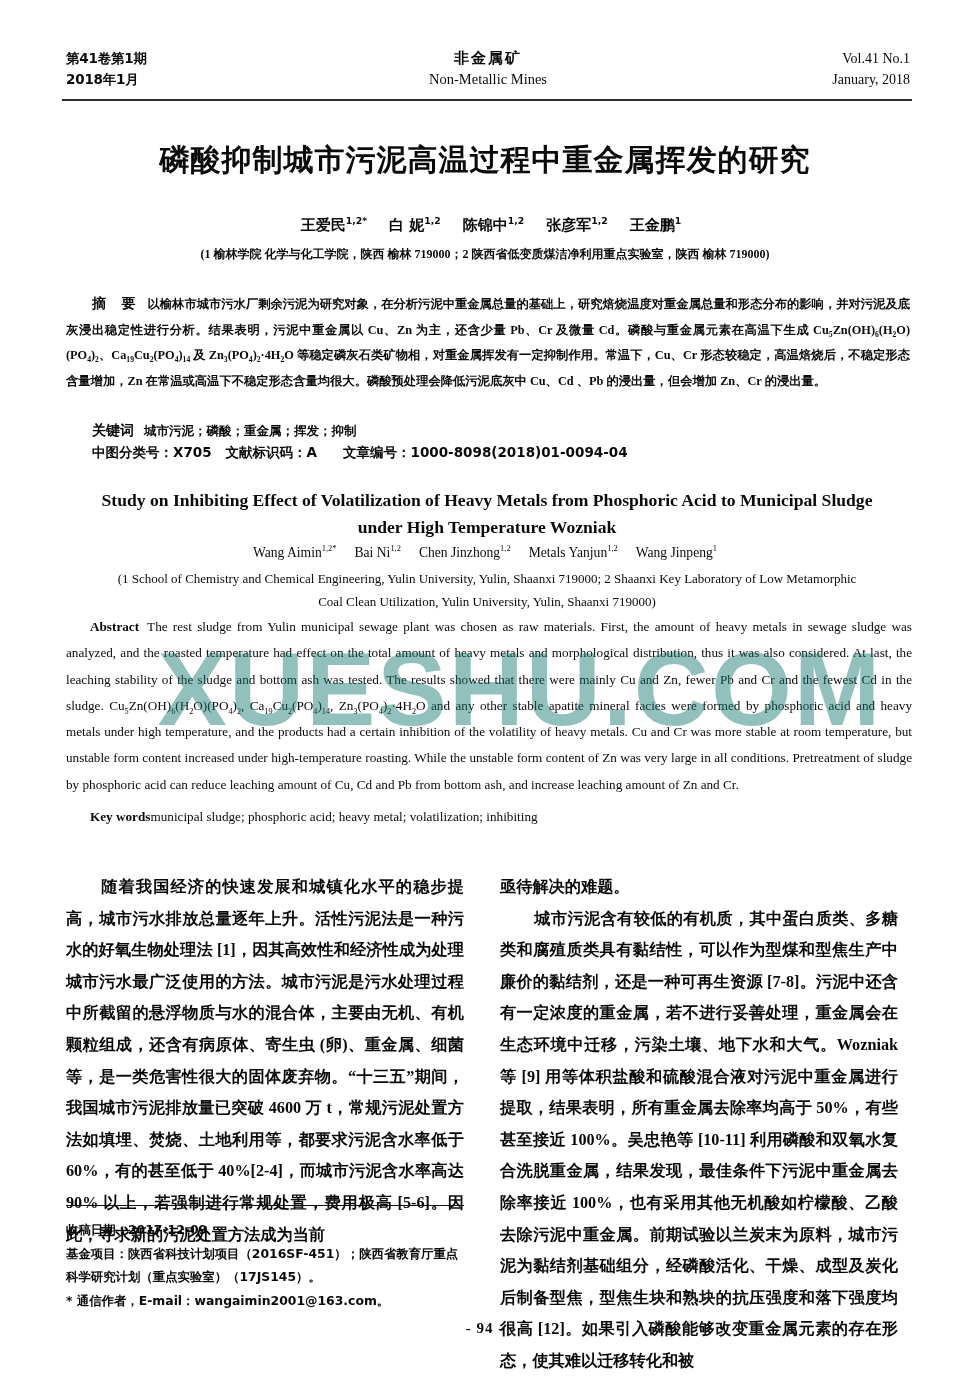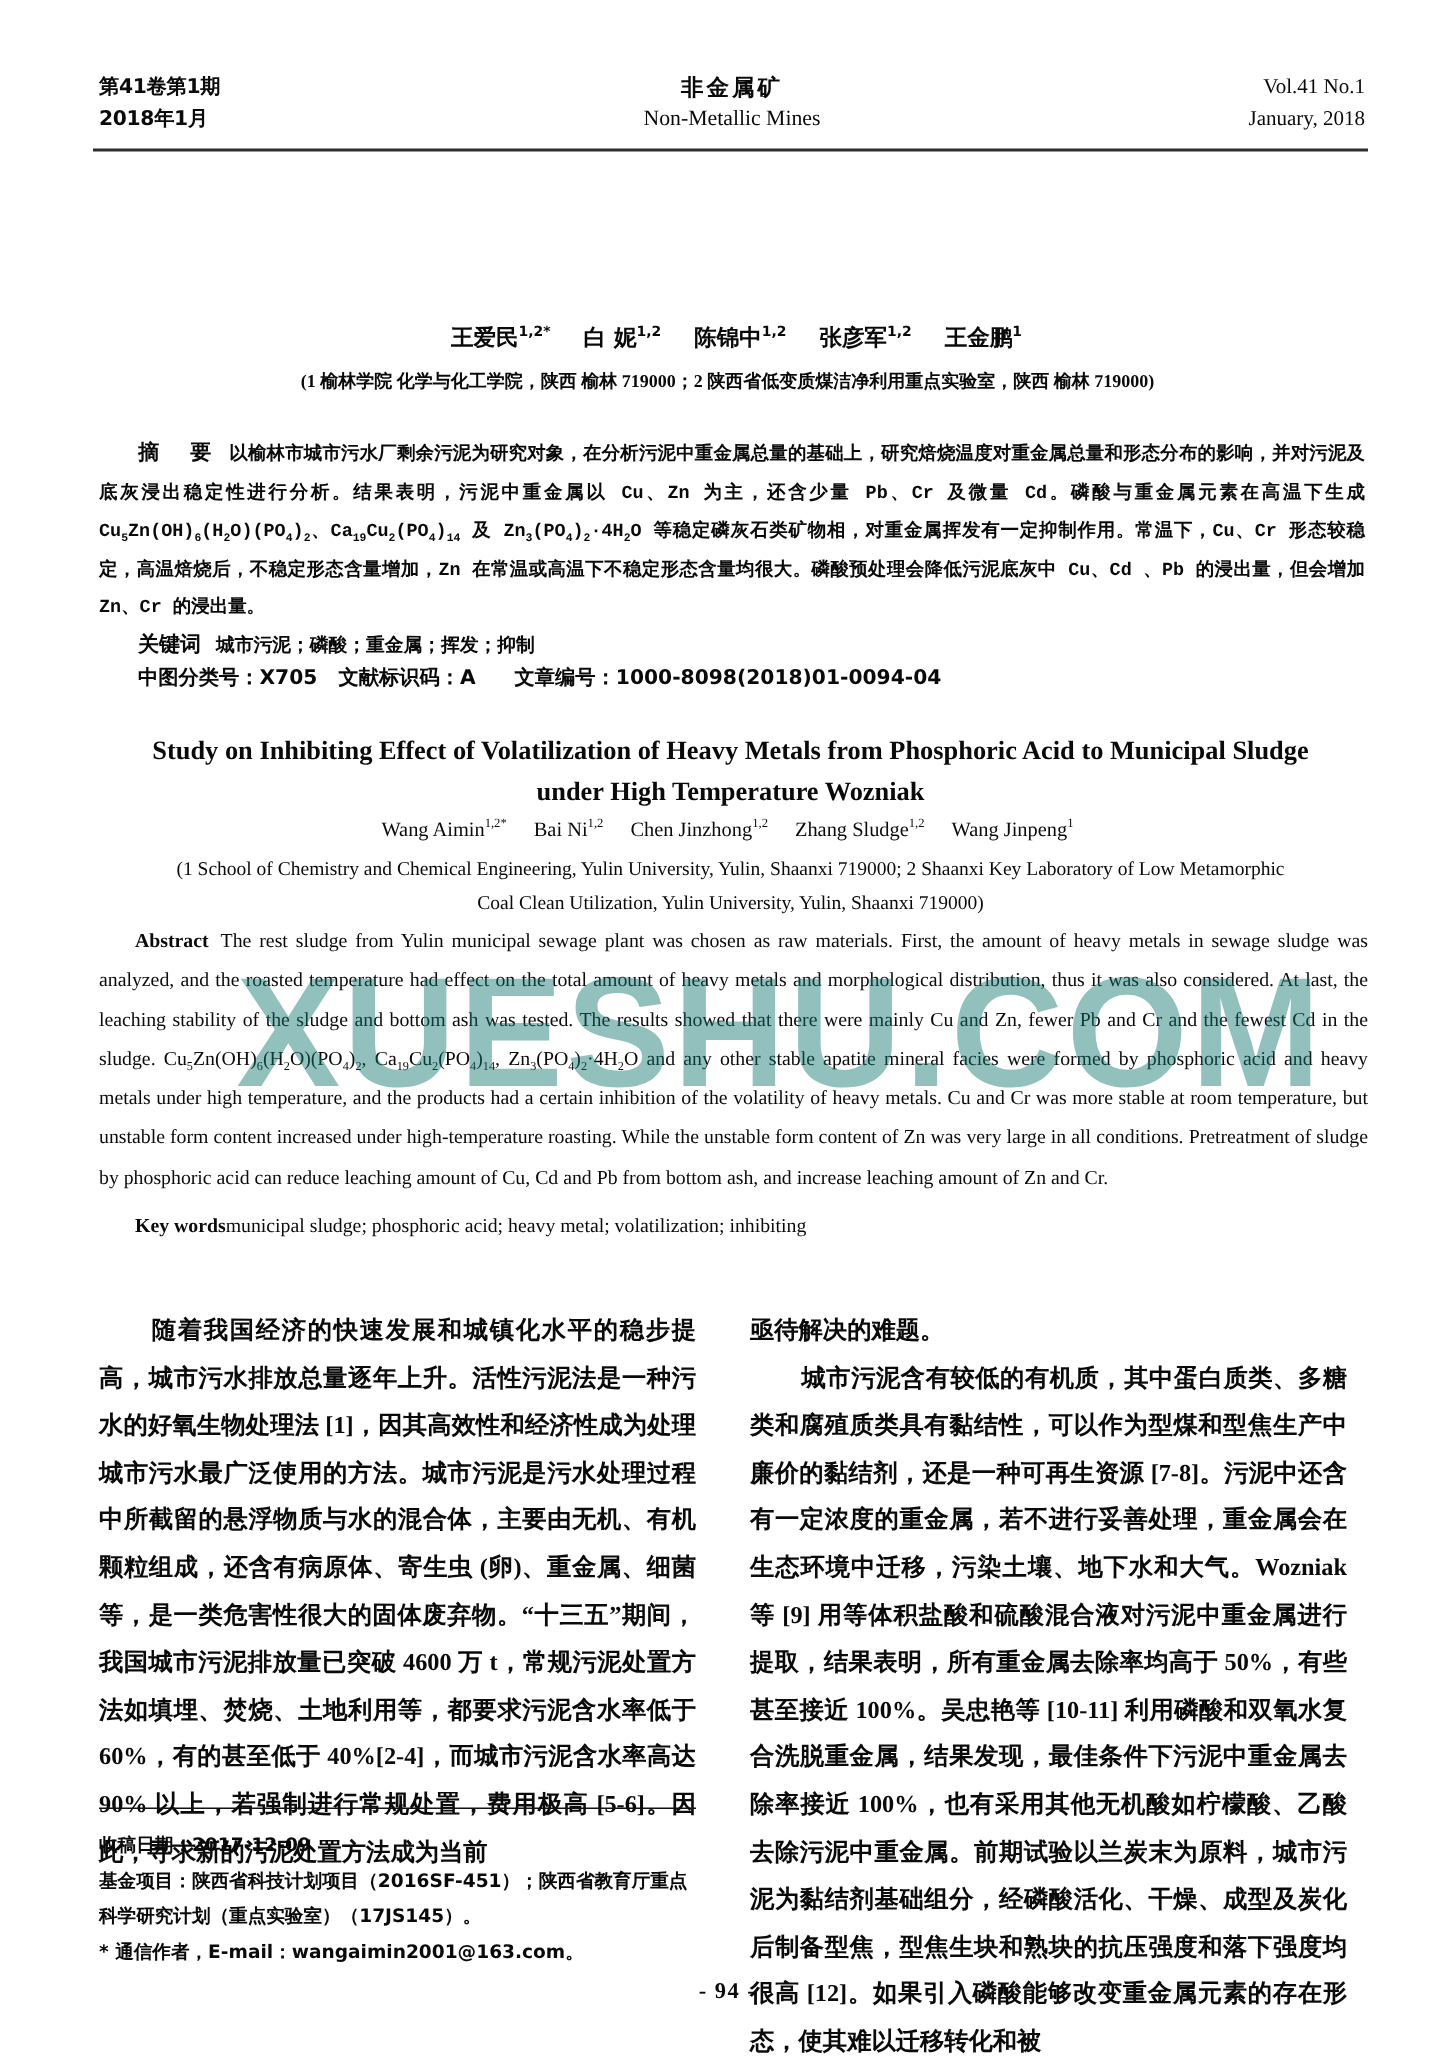--- a/index.html
+++ b/index.html
@@ -120,21 +120,21 @@
     vertical-align: sub;
     line-height: 0;
   }
 
   
   .abs-cn {
     position: absolute;
     top: 291px;
     left: 66px;
     right: 60px;
-    font-family: Liberation Mono, monospace;
+    font-family: Liberation Serif, serif;
     font-size: 12.3px;
     font-weight: bold;
     line-height: 25.5px;
     text-align: justify;
   }
   .abs-cn .lbl {
     font-size: 14px;
     letter-spacing: 6px;
     margin-right: 6px;
   }
@@ -301,20 +301,21 @@
       <div class="runhead-cn">非金属矿</div>
       <div class="runhead-en">Non-Metallic Mines</div>
     </div>
     <div class="runhead-right">
       <div>Vol.41 No.1</div>
       <div>January, 2018</div>
     </div>
   </div>
   <div class="rule-top"></div>
 
+  <div class="title-cn">磷酸抑制城市污泥高温过程中重金属挥发的研究</div>
 
   <div class="authors-cn">
     <span class="nm"><span>王爱民</span><sup>1,2*</sup></span><span class="nm"><span>白   妮</span><sup>1,2</sup></span><span class="nm"><span>陈锦中</span><sup>1,2</sup></span><span class="nm"><span>张彦军</span><sup>1,2</sup></span><span class="nm"><span>王金鹏</span><sup>1</sup></span>
   </div>
   <div class="affil-cn">(1   榆林学院 化学与化工学院，陕西 榆林   719000；2   陕西省低变质煤洁净利用重点实验室，陕西 榆林   719000)</div>
 
   <div class="abs-cn">
     <span class="indent"></span><span class="lbl">摘  要</span><span>以榆林市城市污水厂剩余污泥为研究对象，在分析污泥中重金属总量的基础上，研究焙烧温度对重金属总量和形态分布的影响，并对污泥及底灰浸出稳定性进行分析。结果表明，污泥中重金属以 Cu、Zn 为主，还含少量 Pb、Cr 及微量 Cd。磷酸与重金属元素在高温下生成 </span><span>Cu<sub>5</sub>Zn(OH)<sub>6</sub>(H<sub>2</sub>O)(PO<sub>4</sub>)<sub>2</sub></span><span>、</span><span>Ca<sub>19</sub>Cu<sub>2</sub>(PO<sub>4</sub>)<sub>14</sub></span><span> 及 </span><span>Zn<sub>3</sub>(PO<sub>4</sub>)<sub>2</sub>·4H<sub>2</sub>O</span><span> 等稳定磷灰石类矿物相，对重金属挥发有一定抑制作用。常温下，Cu、Cr 形态较稳定，高温焙烧后，不稳定形态含量增加，Zn 在常温或高温下不稳定形态含量均很大。磷酸预处理会降低污泥底灰中 Cu、Cd 、Pb 的浸出量，但会增加 Zn、Cr 的浸出量。</span>
   </div>
 
@@ -325,21 +326,21 @@
   <div class="clc-cn">
     <span class="indent" style="display:inline-block;width:26px;"></span><span>中图分类号：</span><span>X705</span><span class="gap"></span><span>文献标识码：</span><span>A</span><span class="gap" style="width:26px;"></span><span>文章编号：</span><span>1000-8098(2018)01-0094-04</span>
   </div>
 
   <div class="title-en">
     <div>Study on Inhibiting Effect of Volatilization of Heavy Metals from Phosphoric Acid to Municipal Sludge</div>
     <div>under High Temperature Wozniak</div>
   </div>
 
   <div class="authors-en">
-    <span class="nm"><span>Wang Aimin</span><sup>1,2*</sup></span><span class="nm"><span>Bai Ni</span><sup>1,2</sup></span><span class="nm"><span>Chen Jinzhong</span><sup>1,2</sup></span><span class="nm"><span>Zhang Sludge</span><sup>1,2</sup></span><span class="nm"><span>Wang Jinpeng</span><sup>1</sup></span>
+    <span class="nm"><span>Wang Aimin</span><sup>1,2*</sup></span><span class="nm"><span>Bai Ni</span><sup>1,2</sup></span><span class="nm"><span>Chen Jinzhong</span><sup>1,2</sup></span><span class="nm"><span>Metals Yanjun</span><sup>1,2</sup></span><span class="nm"><span>Wang Jinpeng</span><sup>1</sup></span>
   </div>
   <div class="affil-en">
     <div>(1    School of Chemistry and Chemical Engineering, Yulin University, Yulin, Shaanxi    719000; 2    Shaanxi Key Laboratory of Low Metamorphic</div>
     <div>Coal Clean Utilization, Yulin University, Yulin, Shaanxi    719000)</div>
   </div>
 
   <div class="watermark">XUESHU.COM</div>
 
   <div class="abs-en">
     <span class="indent"></span><span class="lbl">Abstract</span><span>The rest sludge from Yulin municipal sewage plant was chosen as raw materials. First, the amount of heavy metals in sewage sludge was analyzed, and the roasted temperature had effect on the total amount of heavy metals and morphological distribution, thus it was also considered. At last, the leaching stability of the sludge and bottom ash was tested. The results showed that there were mainly Cu and Zn, fewer Pb and Cr and the fewest Cd in the sludge. </span><span>Cu<sub>5</sub>Zn(OH)<sub>6</sub>(H<sub>2</sub>O)(PO<sub>4</sub>)<sub>2</sub></span><span>, </span><span>Ca<sub>19</sub>Cu<sub>2</sub>(PO<sub>4</sub>)<sub>14</sub></span><span>, </span><span>Zn<sub>3</sub>(PO<sub>4</sub>)<sub>2</sub>·4H<sub>2</sub>O</span><span> and any other stable apatite mineral facies were formed by phosphoric acid and heavy metals under high temperature, and the products had a certain inhibition of the volatility of heavy metals. Cu and Cr was more stable at room temperature, but unstable form content increased under high-temperature roasting. While the unstable form content of Zn was very large in all conditions. Pretreatment of sludge by phosphoric acid can reduce leaching amount of Cu, Cd and Pb from bottom ash, and increase leaching amount of Zn and Cr.</span>

